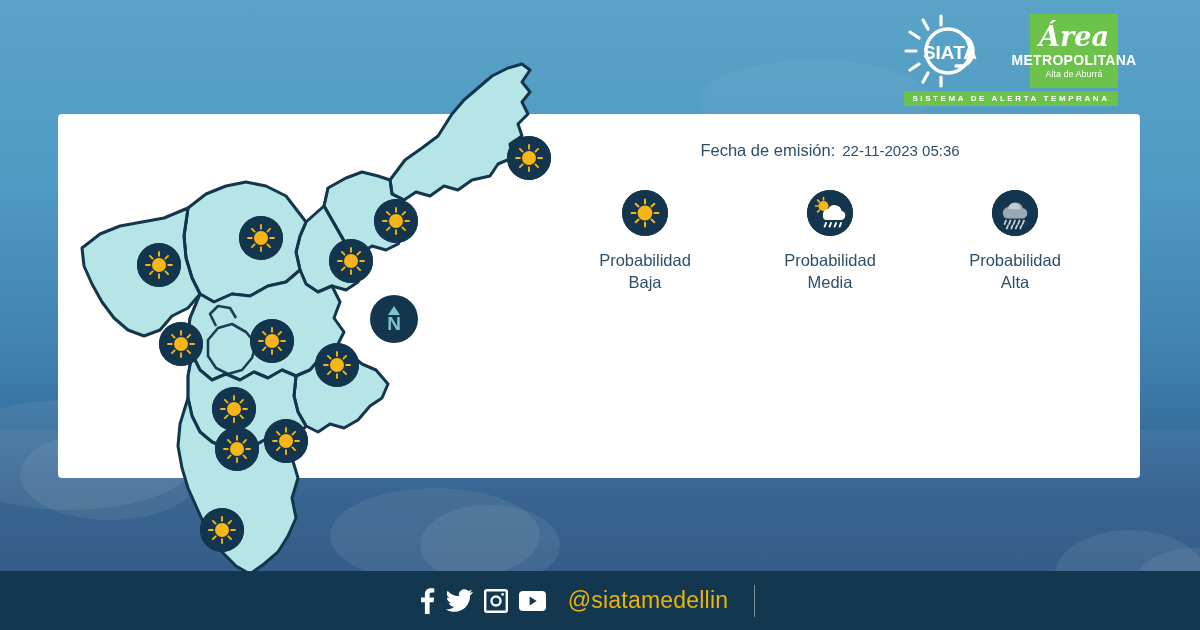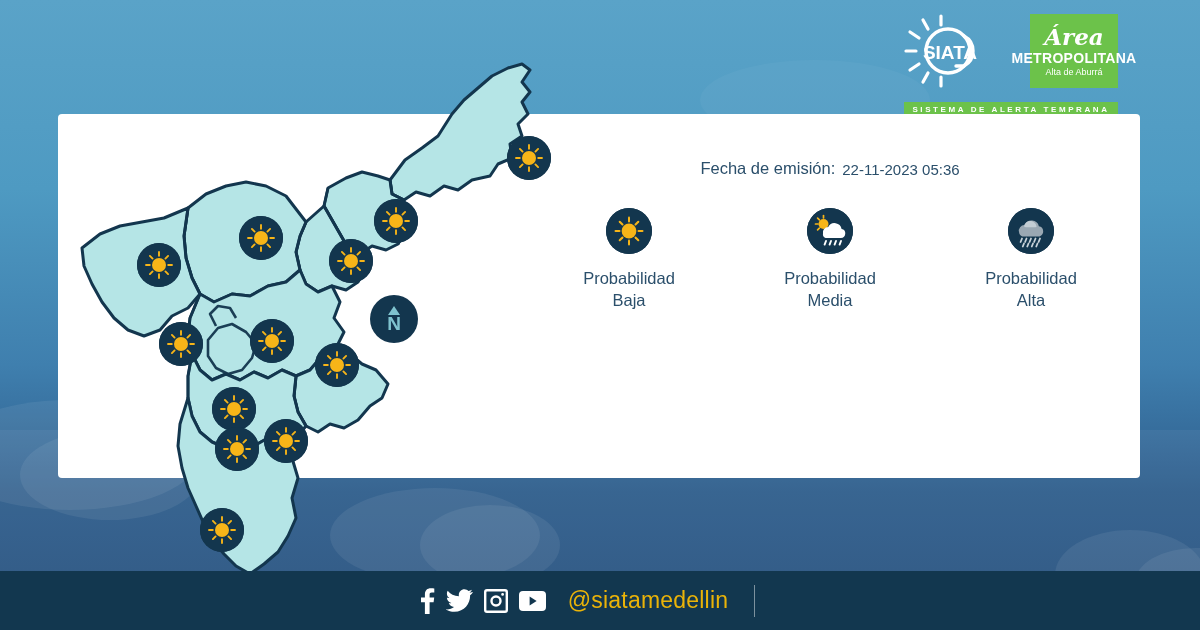--- a/index.html
+++ b/index.html
@@ -89,34 +89,34 @@
     letter-spacing:-0.2px;
     padding-top:40px;
   }
   #headline .hl {
     background:#133853;
     color:#ffffff;
     padding:1px 7px 3px 7px;
     border-radius:2px;
   }
   #emission {
-    margin-top:33px;
+    margin-top:15px;
     color:#2b4f6b;
     font-size:16.5px;
-    display:flex; align-items:flex-end; justify-content:center; gap:7px;
+    display:flex; align-items:center; justify-content:center; gap:7px;
   }
   #emission .lbl { font-size:16.5px; }
   #emission .val { font-size:15px; }
 
   
   #legend {
     margin-top:30px;
     display:flex;
     justify-content:center;
-    gap:16px;
+    gap:0px;
   }
   .legend-item {
     width:185px;
     display:flex; flex-direction:column; align-items:center;
   }
   .legend-icon {
     width:46px;height:46px;border-radius:50%;
     background:#13364e;
     display:block;
   }
@@ -139,29 +139,29 @@
   #area-logo {
     width:88px; height:74px;
     background:#6cc24a;
     display:flex; flex-direction:column;
     align-items:center; justify-content:center;
     color:#ffffff;
   }
   #area-logo .script {
     font-family:"DejaVu Serif", serif;
     font-style:italic;
-    font-size:23px;
+    font-size:27px;
     font-weight:bold;
     line-height:1;
     margin-bottom:3px;
   }
   #area-logo .l1 { font-size:14px; font-weight:bold; letter-spacing:0.3px; line-height:1.1; }
   #area-logo .l2 { font-size:9px; line-height:1.15; }
   #tagline {
-    position:absolute; right:82px; top:102px;
+    position:absolute; right:82px; top:91px;
     width:214px; height:15px;
     background:#6cc24a;
     color:#ffffff;
     font-size:8px;
     font-weight:bold;
     letter-spacing:2.6px;
     display:flex; align-items:center; justify-content:center;text-align:right;
   }
 
   

